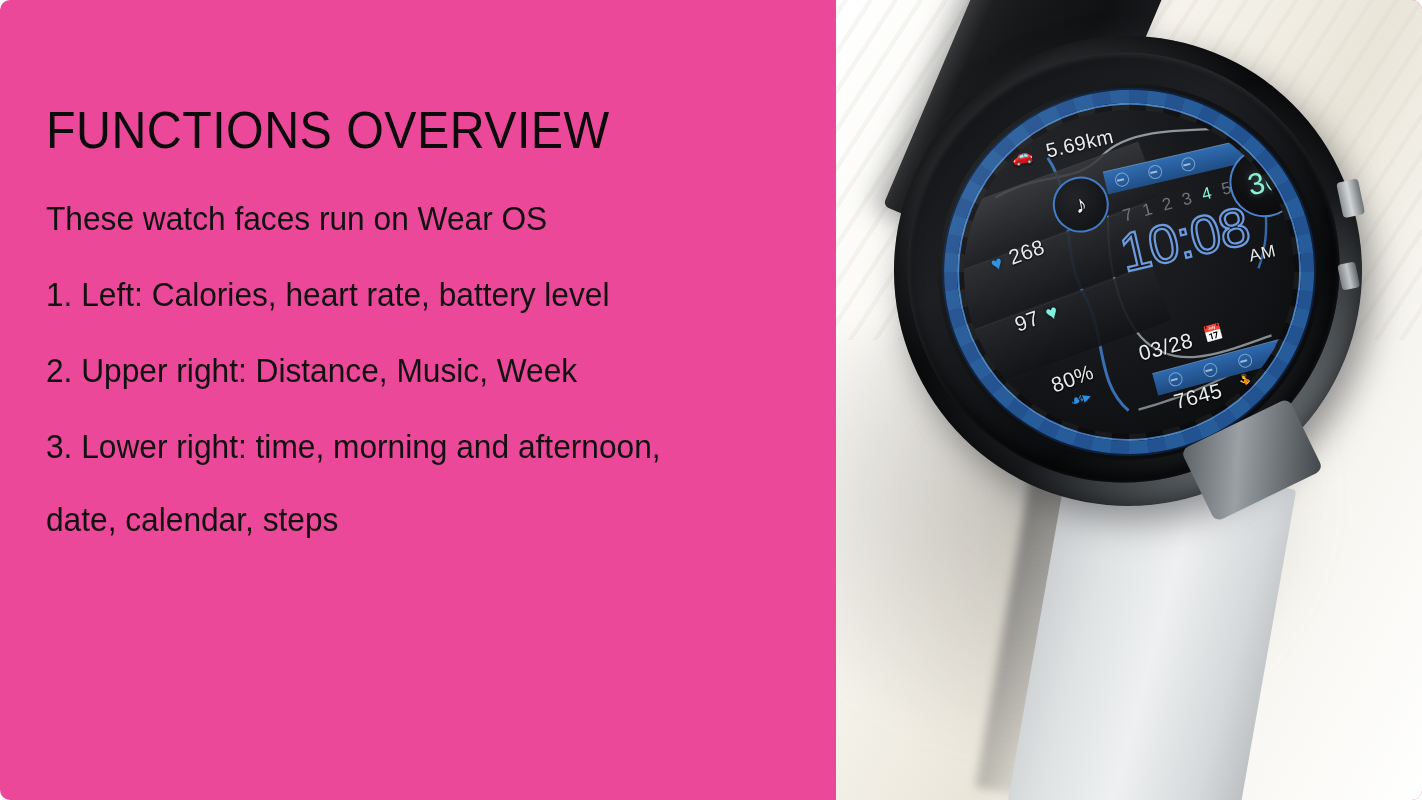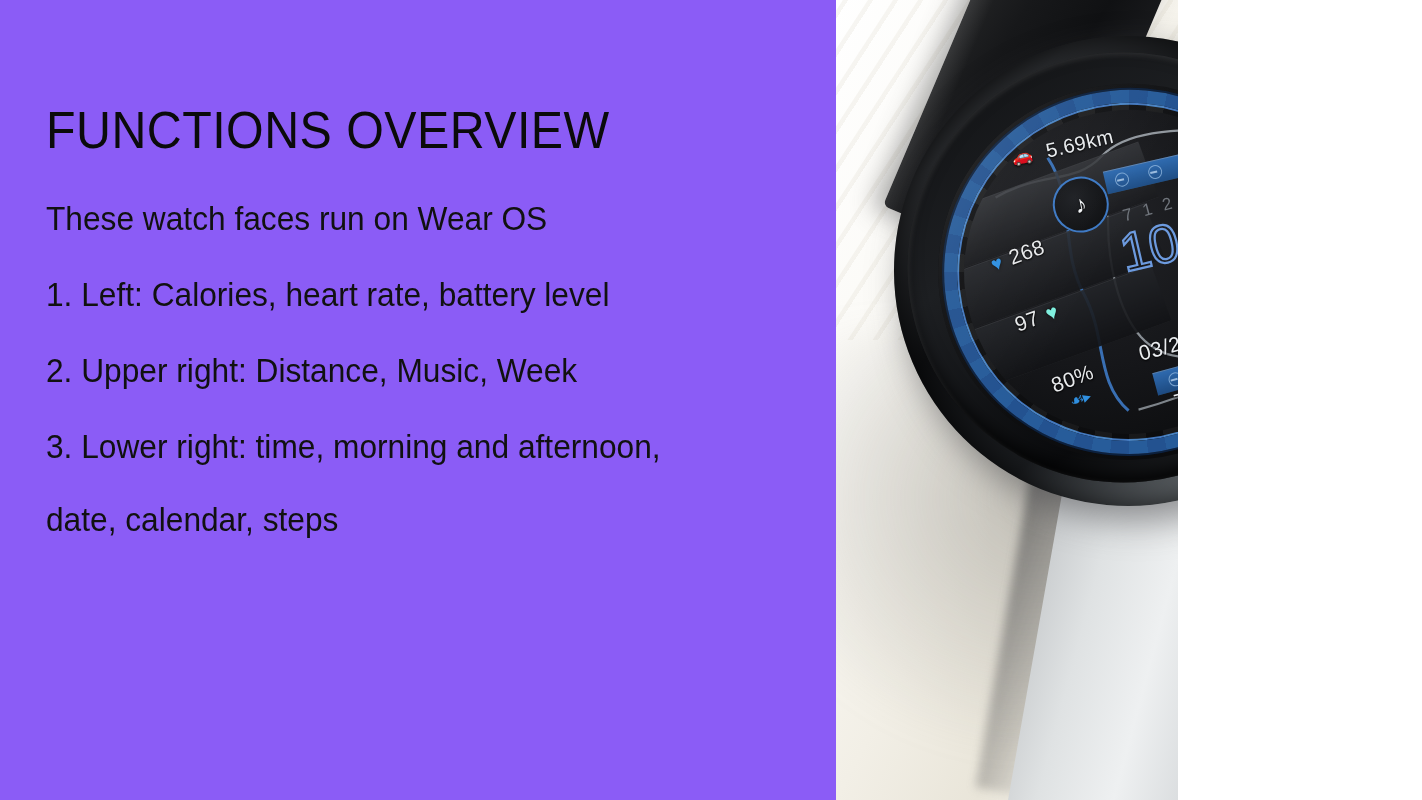--- a/index.html
+++ b/index.html
@@ -1,21 +1,21 @@
 <!DOCTYPE html>
 <html><head>
 <meta charset="utf-8">
 <style>
   html,body{margin:0;padding:0;}
   body{
     width:1422px;height:800px;overflow:hidden;
     background:#ffffff;
     font-family:"Liberation Sans", sans-serif;
   }
-  #stage{position:relative;width:1178px;height:800px;overflow:hidden;background:#8b5cf6;}
+  #stage{position:relative;width:1422px;height:800px;overflow:hidden;background:#ec4899;border-radius:10px;}
 
   
   .text-col{position:absolute;left:46px;top:104px;width:840px;}
   .page-title{
     font-family:"Liberation Sans", sans-serif;
     font-size:52px;font-weight:400;letter-spacing:0.5px;
     color:#0b0b0b;line-height:1;margin:0 0 46px 0;
     transform:scaleX(0.93);transform-origin:left center;
     white-space:nowrap;
   }

